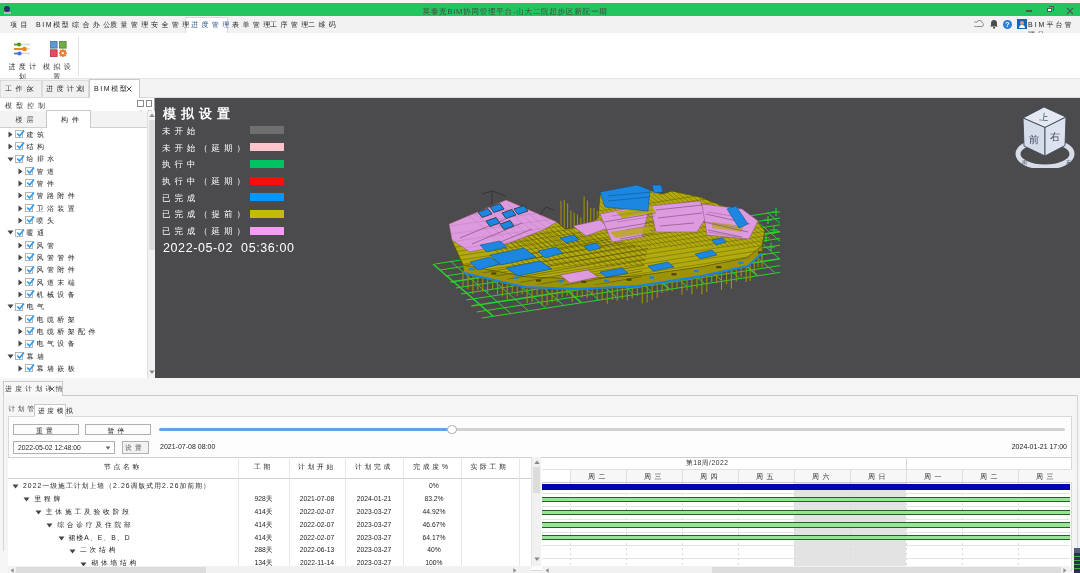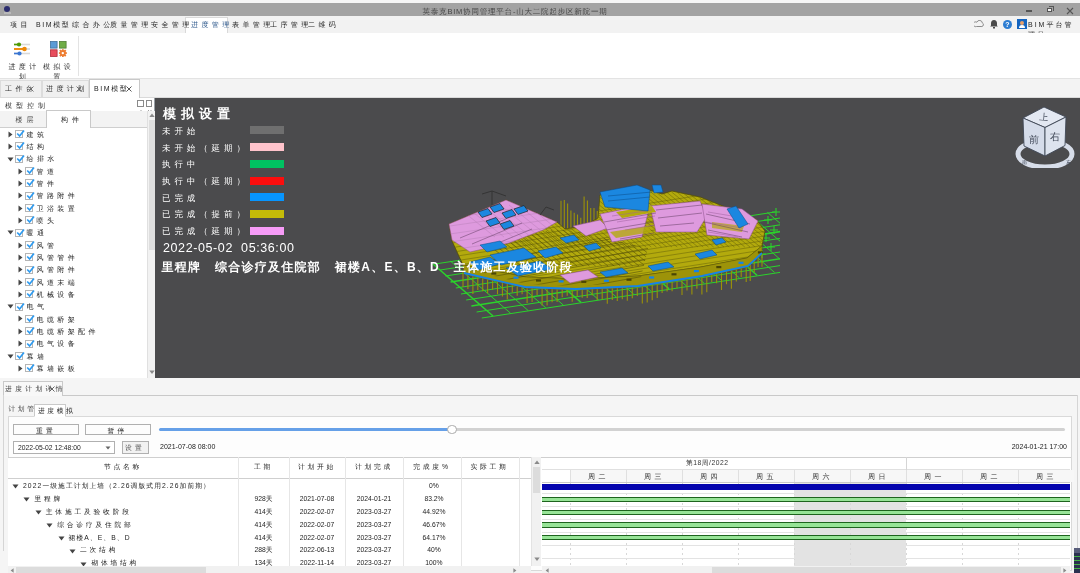--- a/index.html
+++ b/index.html
@@ -3,21 +3,21 @@
 <style>
 html,body{margin:0;padding:0;width:1080px;height:573px;overflow:hidden;
  font-family:"Liberation Sans",sans-serif;background:#fff;}
 *{box-sizing:border-box;}
 .abs{position:absolute;}
 #win{position:relative;width:1080px;height:573px;background:#f5f5f5;}
 </style></head>
 <body>
 <div id="win">
 
-<div class="abs" style="left:0;top:3px;width:1080px;height:16px;background:#a3a3a3;">
+<div class="abs" style="left:0;top:3px;width:1080px;height:16px;background:#22c55e;">
  <div class="abs" style="left:4px;top:2.5px;width:6px;height:6px;border-radius:50%;background:#2b2d6e;"></div>
  <div class="abs" style="left:3.5px;top:8.5px;width:7px;height:2px;background:#b9b9b9;"></div>
  <div class="abs" style="left:0;top:4px;width:1030px;text-align:center;font-size:7.5px;color:#454545;letter-spacing:0.8px;">英泰克BIM协同管理平台-山大二院起步区新院一期</div>
  <div class="abs" style="left:1026px;top:7px;width:6px;height:1.5px;background:#555;"></div>
  <div class="abs" style="left:1047px;top:4.5px;width:4.5px;height:4.5px;border:1px solid #555;background:#f2f2f2;"></div>
  <div class="abs" style="left:1049px;top:3px;width:4.5px;height:4.5px;border:1px solid #555;border-bottom:none;border-left:none;"></div>
  <svg class="abs" style="left:1066px;top:3.5px" width="8" height="8">
         <path d="M1 1 L7 7 M7 1 L1 7" stroke="#555" stroke-width="1.1"></path>
       </svg>
 </div>
@@ -671,21 +671,20 @@
       <div class="abs" style="left:95px;top:61.8px;width:34px;height:8px;background:#00c261;"></div>
 <div class="abs" style="left:7px;top:77.9px;font-size:8.5px;color:#fff;white-space:nowrap;letter-spacing:3.9px;">执行中（延期）</div>
       <div class="abs" style="left:95px;top:78.5px;width:34px;height:8px;background:#fc0d0d;"></div>
 <div class="abs" style="left:7px;top:94.6px;font-size:8.5px;color:#fff;white-space:nowrap;letter-spacing:3.9px;">已完成</div>
       <div class="abs" style="left:95px;top:95.2px;width:34px;height:8px;background:#0795fe;"></div>
 <div class="abs" style="left:7px;top:111.3px;font-size:8.5px;color:#fff;white-space:nowrap;letter-spacing:3.9px;">已完成（提前）</div>
       <div class="abs" style="left:95px;top:111.9px;width:34px;height:8px;background:#c4bb08;"></div>
 <div class="abs" style="left:7px;top:128.0px;font-size:8.5px;color:#fff;white-space:nowrap;letter-spacing:3.9px;">已完成（延期）</div>
       <div class="abs" style="left:95px;top:128.6px;width:34px;height:8px;background:#f69bf7;"></div>
 <div class="abs" style="left:8px;top:143px;font-size:12.5px;color:#fff;letter-spacing:0.6px;">2022-05-02&nbsp; 05:36:00</div>
-      <div class="abs" style="left:6.5px;top:160.5px;font-size:12px;font-weight:bold;color:#fff;letter-spacing:1.25px;white-space:nowrap;">里程牌&nbsp;&nbsp;&nbsp;综合诊疗及住院部&nbsp;&nbsp;&nbsp;裙楼A、E、B、D&nbsp;&nbsp;&nbsp;主体施工及验收阶段</div>
 </div>
 
 <div class="abs" style="left:0;top:378px;width:1080px;height:195px;background:#f5f5f5;">
  <div class="abs" style="left:2.5px;top:2.5px;width:60px;height:15px;background:#f8f8f8;border:1px solid #c9c9c9;border-bottom:none;"></div>
  <div class="abs" style="left:5px;top:6.5px;font-size:6.75px;color:#333;letter-spacing:3.4px;">进度计划详情</div>
  <svg class="abs" style="left:49px;top:8px" width="6" height="6">
         <path d="M0.5 0.5 L5.5 5.5 M5.5 0.5 L0.5 5.5" stroke="#555" stroke-width="0.9"></path>
       </svg>
  <div class="abs" style="left:62.5px;top:17px;width:1014px;height:1px;background:#c9c9c9;"></div>
  <div class="abs" style="left:2.5px;top:17px;width:1px;height:156px;background:#d5d5d5;"></div>

